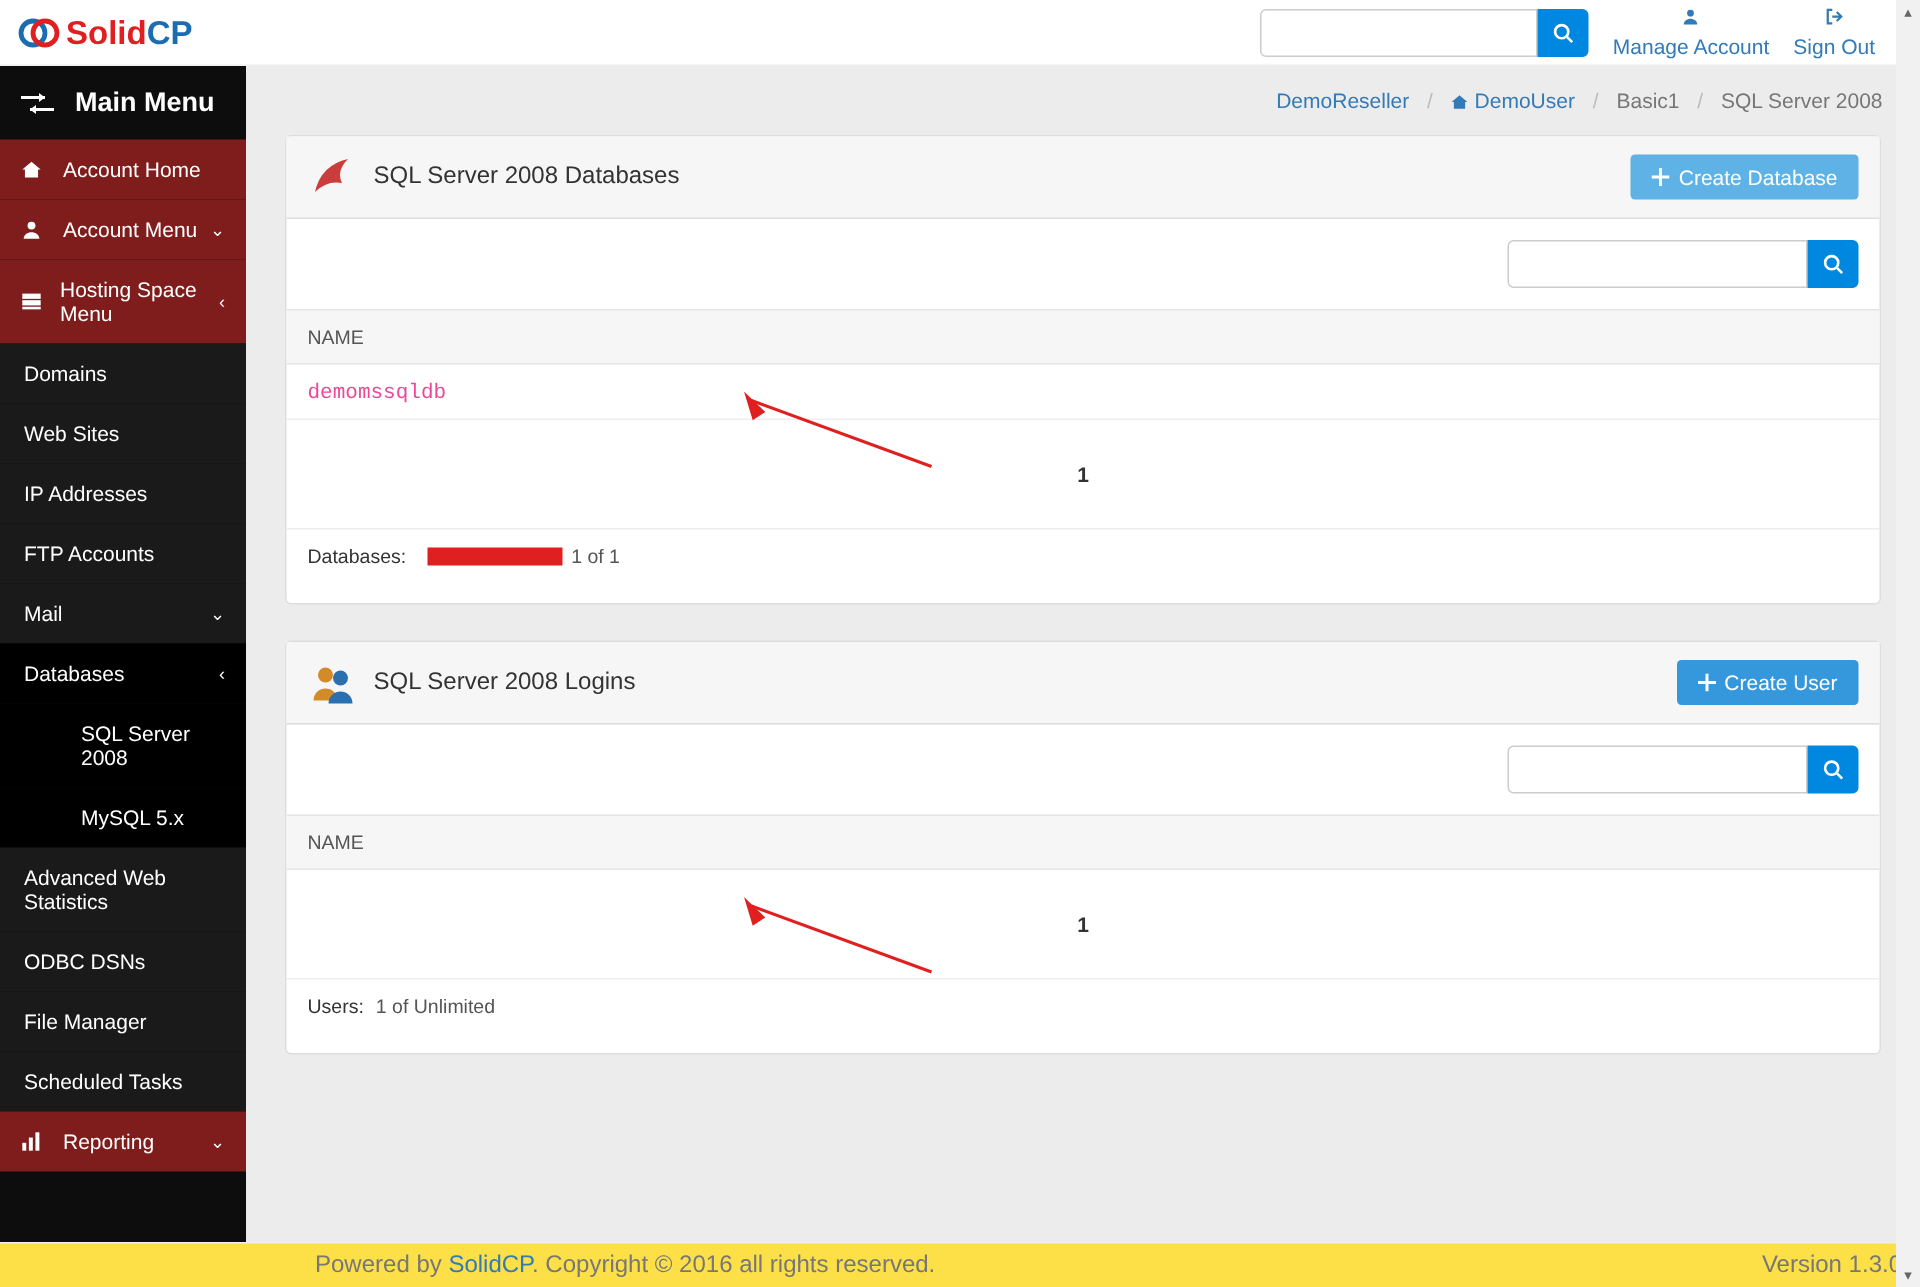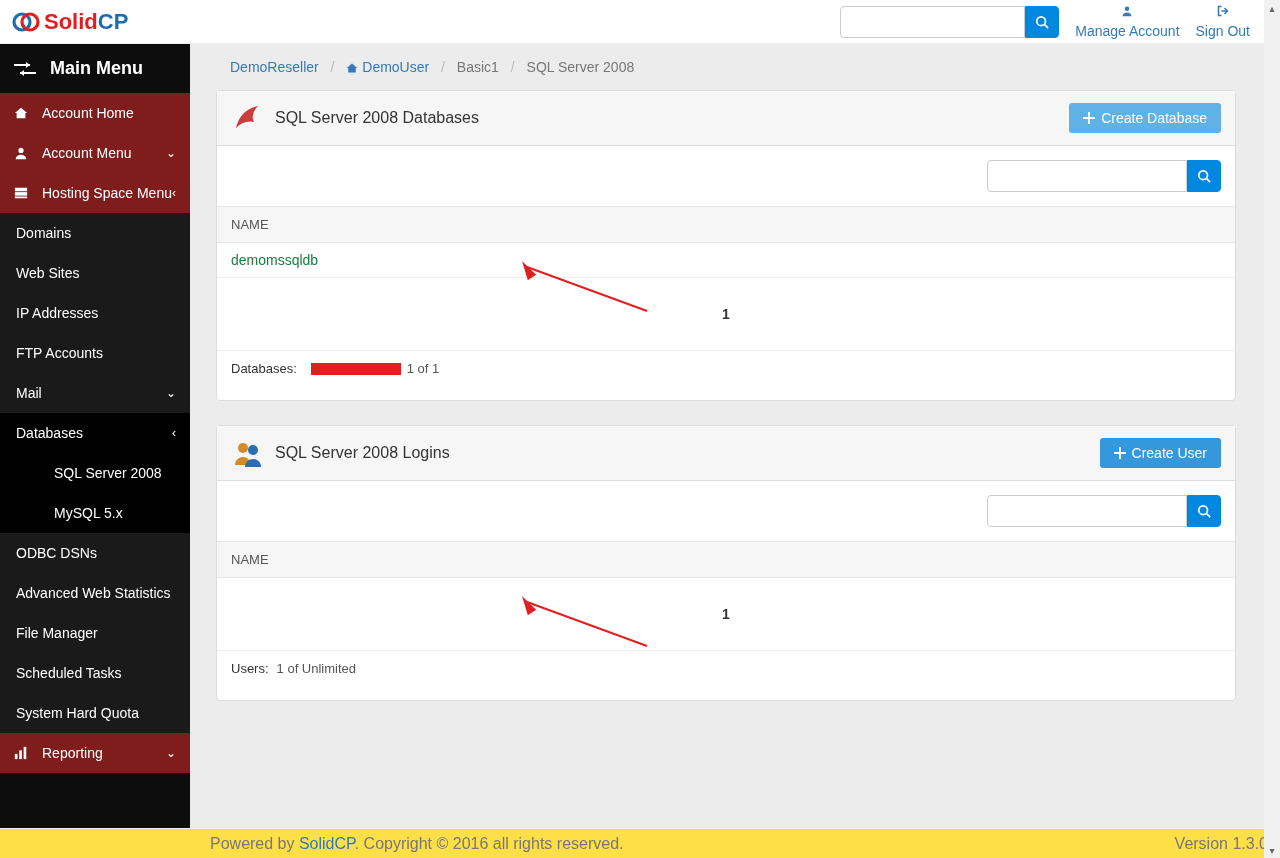--- a/index.html
+++ b/index.html
@@ -13,49 +13,49 @@
 .logo-cp { color: #1b6cb0; }
 
 .top-right { margin-left: auto; display: flex; align-items: center; gap: 16px; }
 .search-group { display: flex; }
 .search-input { width: 185px; height: 32px; border: 1px solid #ccc; border-radius: 4px 0 0 4px; padding: 0 10px; font-size: 14px; outline: none; }
 .search-btn { width: 34px; height: 32px; background: #0088e0; border: 1px solid #0088e0; border-radius: 0 4px 4px 0; color: #fff; cursor: pointer; display:flex; align-items:center; justify-content:center; }
 .top-link { color: #337ab7; text-decoration: none; display: flex; align-items: center; gap: 6px; font-size: 14px; flex-direction: column; }
 
 .main-wrap { display: flex; min-height: calc(100vh - 44px - 30px); }
 
-.sidebar { width: 190px; background: #0d0d0d; color: #fff; flex-shrink: 0; }
+.sidebar { width: 164px; background: #0d0d0d; color: #fff; flex-shrink: 0; }
 .sidebar-title { display: flex; align-items: center; gap: 14px; padding: 14px 14px; font-size: 18px; font-weight: bold; }
 .side-item { display: flex; align-items: center; padding: 12px 14px; color: #fff; text-decoration: none; font-size: 14px; position: relative; cursor: pointer; }
 .side-item.l1 { background: #7f1d1d; }
 .side-item.l2 { background: #1a1a1a; padding-left: 16px; }
 .side-item.l3 { background: #000; padding-left: 54px; }
 .side-item .icon { width: 16px; margin-right: 12px; display:inline-flex; }
 .side-item .chev { margin-left: auto; font-size: 12px; color:#fff; }
 
 .content { flex: 1; background: #ececec; padding: 0; }
-.breadcrumb { padding: 15px 40px; color: #777; font-size: 14px; }
+.breadcrumb { padding: 15px 25px; color: #777; font-size: 14px; text-align: right; }
 .breadcrumb a { color: #337ab7; text-decoration: none; }
 .breadcrumb .sep { margin: 0 8px; color: #bbb; }
 
-.panel { background: #fff; border: 1px solid #ddd; border-radius: 4px; margin: 0 44px 24px 26px; }
+.panel { background: #fff; border: 1px solid #ddd; border-radius: 4px; margin: 0 26px 24px 26px; }
 .panel-header { background: #f6f6f6; border-bottom: 1px solid #ddd; padding: 10px 14px; display: flex; align-items: center; }
 .panel-header .icon-box { width: 34px; height: 34px; margin-right: 10px; display:flex; align-items:center; justify-content:center; }
 .panel-header .title { font-size: 16px; color: #333; }
 .btn { border: none; border-radius: 3px; padding: 7px 14px; font-size: 14px; cursor: pointer; color: #fff; display: flex; align-items: center; gap: 6px; text-align: center; }
 .btn-primary { background: #3598dc; }
 .btn-soft { background: #5fb2e6; }
 .panel-header .btn { margin-left: auto; }
 
 .panel-searchrow { padding: 14px; display: flex; justify-content: flex-end; }
 .panel-searchrow .search-input { width: 200px; }
 
 .table-head { background: #f6f6f6; border-top: 1px solid #e5e5e5; border-bottom: 1px solid #e5e5e5; padding: 10px 14px; font-size: 13px; color: #555; }
 .table-row { padding: 9px 14px; border-bottom: 1px solid #eee; }
-.table-row a { color: #15803d; text-decoration: none; font-size: 14px; }
+.table-row a { color: #ec4899; text-decoration: none; font-size: 14px; font-family: Liberation Mono, monospace; }
 .pager { text-align: center; padding: 28px 0; font-size: 14px; font-weight: bold; color:#333; }
 .summary-row { padding: 10px 14px; border-top: 1px solid #eee; display:flex; align-items:center; font-size:13px; color:#555; }
 .summary-row .label { font-weight: normal; margin-right: 8px; color:#333; }
 .bar-fill { display:inline-block; width: 90px; height: 12px; background: #e02020; margin: 0 6px; }
 
 .footer { height: 30px; display: flex; align-items: center; padding: 0 12px 0 210px; font-size: 16px; color: #777; background:#fde047; border-top:1px solid #eee;}
 .footer a { color: #337ab7; text-decoration: none; }
 .footer .ver { margin-left: auto; }
 
 .scroll-stub { position: fixed; right: 0; top: 0; bottom: 0; width: 16px; background: #f1f1f1; }
@@ -172,33 +172,30 @@
       <span>Databases</span>
       <span class="chev">‹</span>
     </a>
     <a class="side-item l3">
         <span>SQL Server 2008</span>
       </a>
     <a class="side-item l3">
         <span>MySQL 5.x</span>
       </a>
     <a class="side-item l2">
+        <span>Advanced Web Statistics</span>
+      </a>
+    <a class="side-item l2">
         <span>ODBC DSNs</span>
       </a>
     <a class="side-item l2">
-        <span>Advanced Web Statistics</span>
-      </a>
-    <a class="side-item l2">
         <span>File Manager</span>
       </a>
     <a class="side-item l2">
         <span>Scheduled Tasks</span>
-      </a>
-    <a class="side-item l2">
-        <span>System Hard Quota</span>
       </a>
 
     <a class="side-item l1">
       <span class="icon">
           <svg width="14" height="14" viewBox="0 0 16 16" fill="#fff">
             <rect x="1" y="9" width="3" height="6"></rect>
             <rect x="6" y="5" width="3" height="10"></rect>
             <rect x="11" y="1" width="3" height="14"></rect>
           </svg>
         </span>

